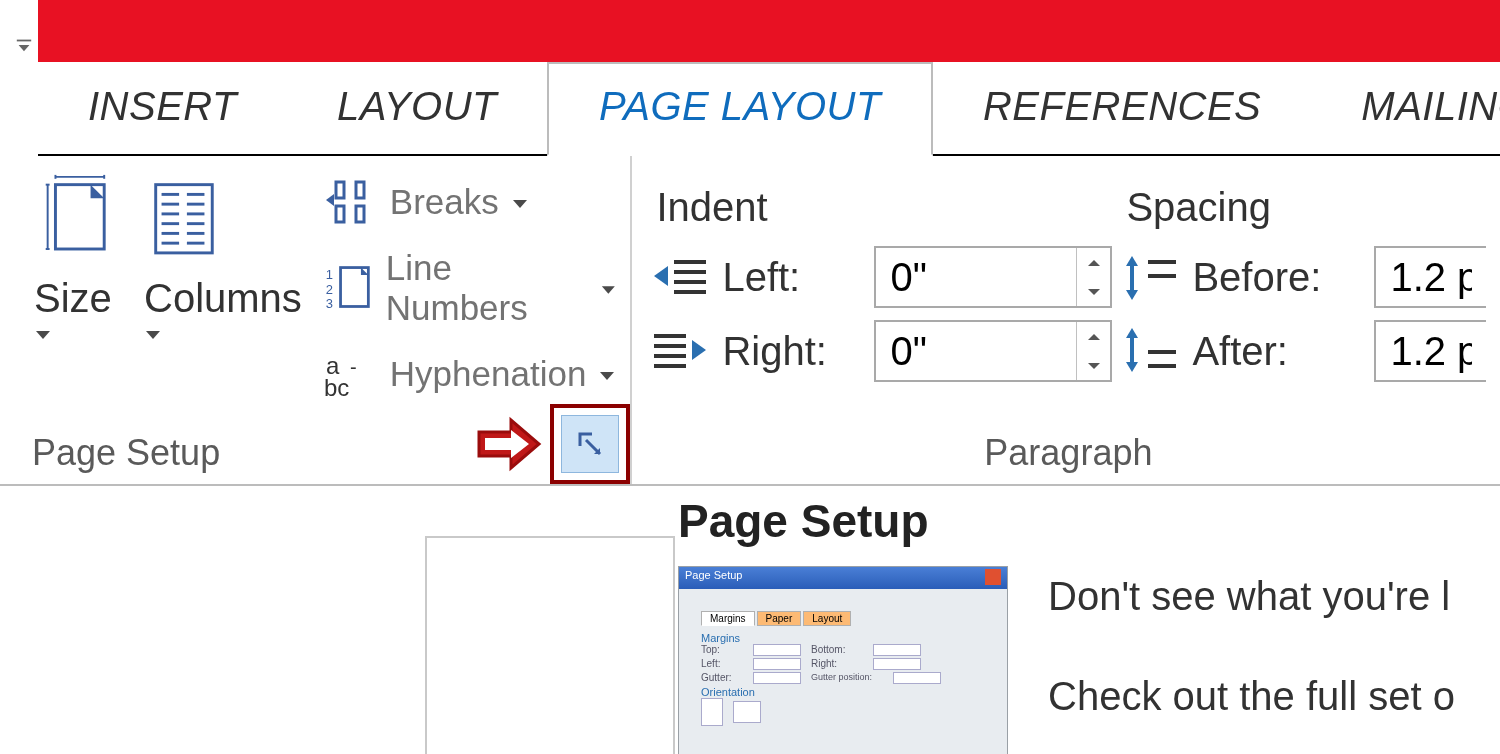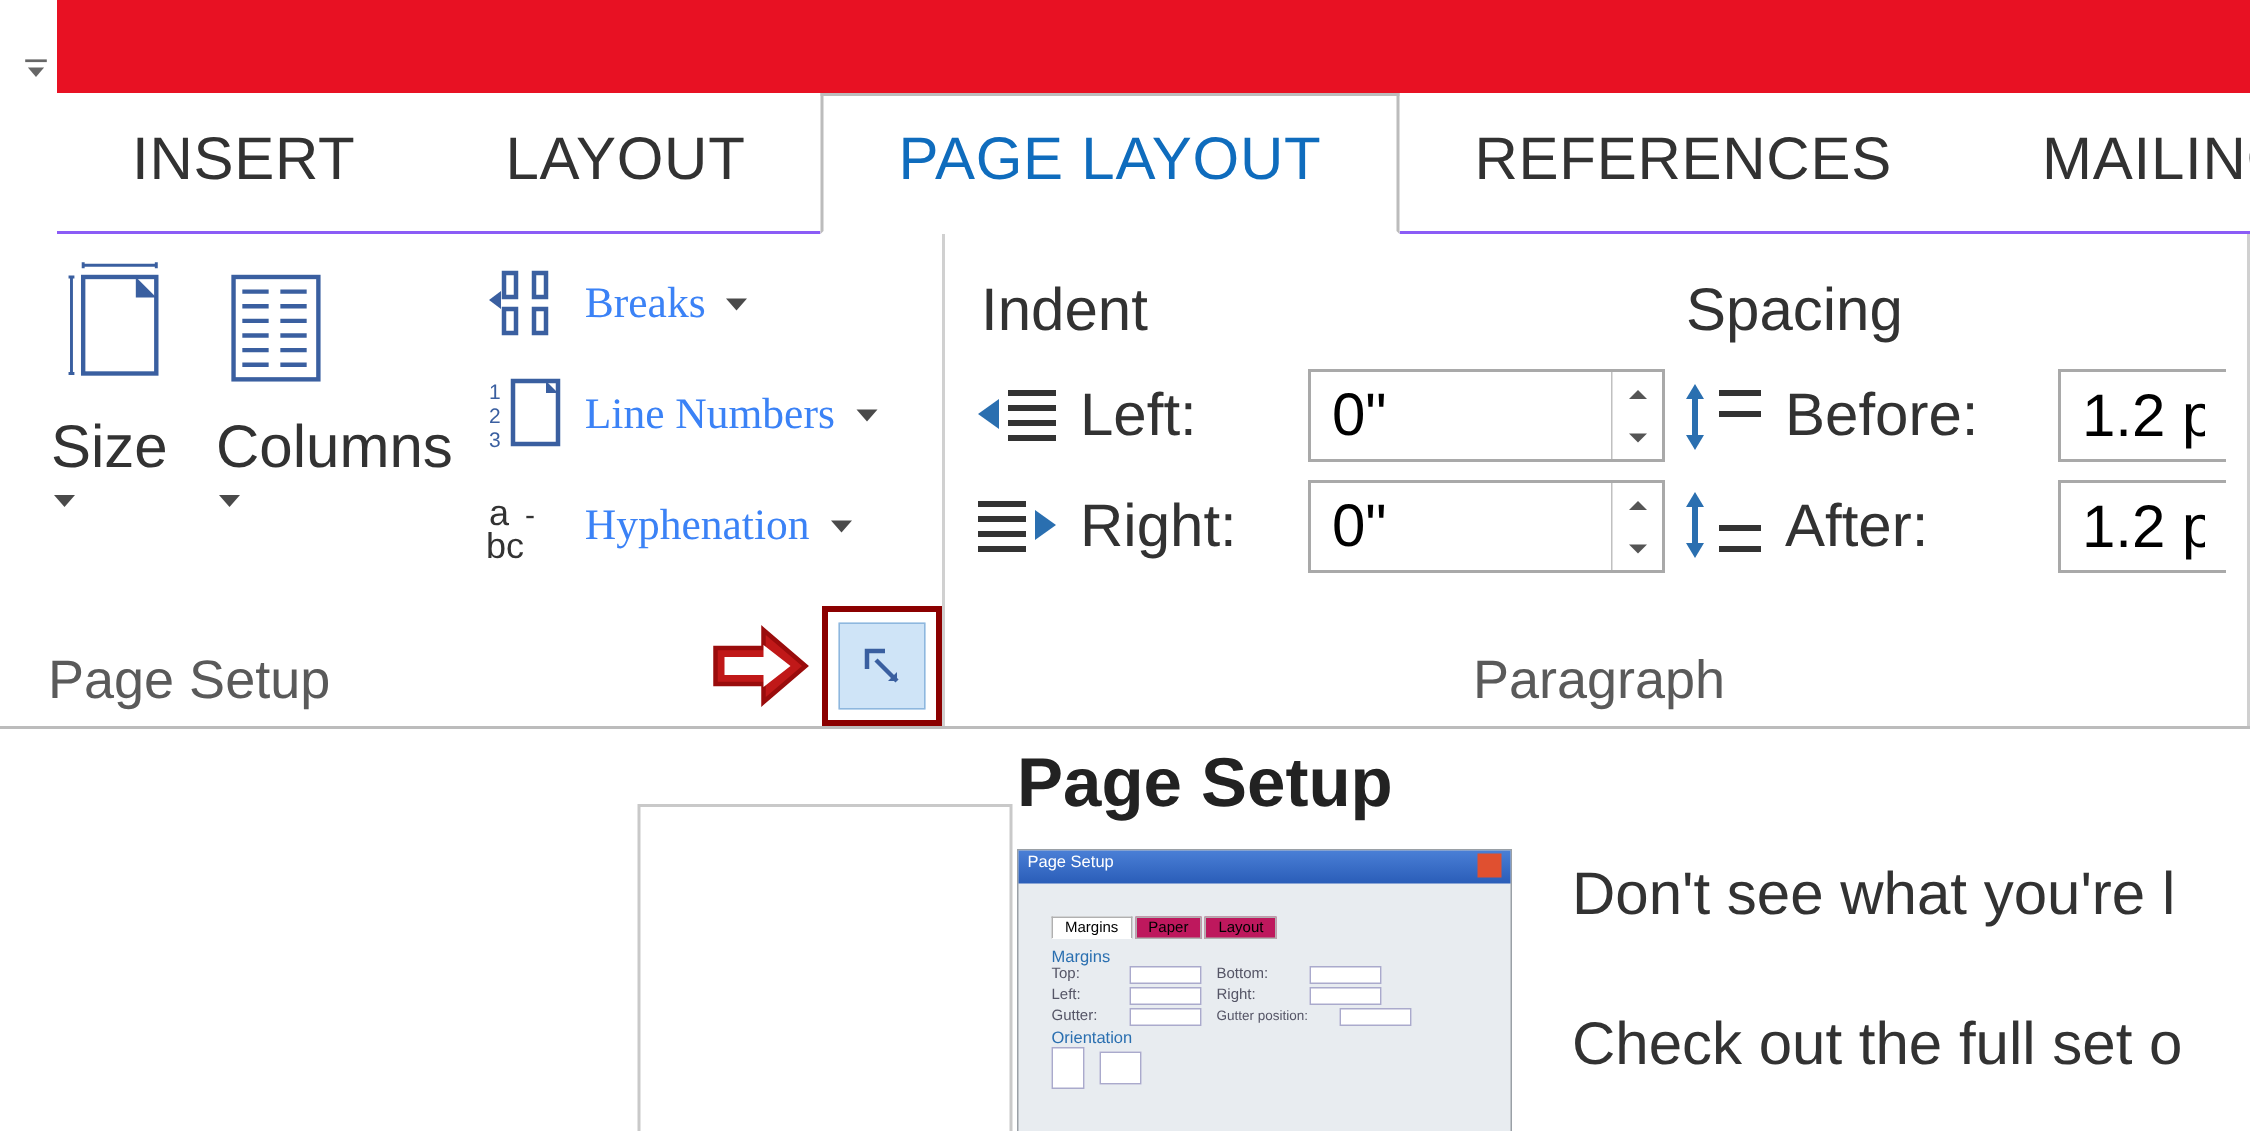--- a/index.html
+++ b/index.html
@@ -15,23 +15,24 @@
     position: absolute;
     left: -23px; top: 36px;
     width: 18px; height: 18px;
     color: #555;
   }
   .qa-dropdown svg { width: 100%; height: 100%; }
 
   .tabstrip {
     display: flex;
     height: 94px;
-    border-bottom: 2px solid #8b5cf6;
+    border-bottom: 2px solid #000000;
     margin-left: 38px;
     align-items: stretch;
+    font-style: italic;
   }
   .tab {
     padding: 22px 50px 0 50px;
     font-size: 40px;
     color: #323232;
     letter-spacing: 0.5px;
     cursor: default;
     white-space: nowrap;
   }
   .tab.active {
@@ -80,21 +81,21 @@
 
   .dd { width: 18px; height: 12px; }
   .dd svg { width:100%; height:100%; }
 
   .stacked {
     display: flex; flex-direction: column; gap: 18px;
     padding-top: 4px;
   }
   .smallrow { display: flex; align-items: center; gap: 12px; }
   .smallrow .ic { width: 56px; height: 56px; display:flex; align-items:center; justify-content:center; }
-  .smallrow .lbl { font-size: 29px; color: #3b82f6; font-family: Liberation Serif, serif; }
+  .smallrow .lbl { font-size: 35px; color: #737373; }
 
   .launcher-wrap {
     position: absolute;
     right: 0; bottom: 0;
     width: 80px; height: 80px;
     border: 4px solid #8b0000;
     display:flex; align-items:center; justify-content:center;
   }
   .launcher {
     width: 58px; height: 58px;
@@ -155,21 +156,21 @@
   .tt-thumb {
     width: 330px; height: 190px;
     border: 1px solid #9aa0a6;
     background: #e8ecf0;
     position: relative;
   }
   .tt-thumb .tbar { height: 22px; background: linear-gradient(#4a7fd6,#2a5db8); color:#fff; font-size:12px; padding:2px 6px; display:flex; justify-content:space-between;}
   .tt-thumb .tbar .xbox { width:16px; height:16px; background:#e05030; }
   .tt-thumb .tbody { padding: 22px; }
   .tt-thumb .tabs { display:flex; gap:2px; }
-  .tt-thumb .tabs span { font-size:10px; border:1px solid #b0b0b0; padding:1px 8px; background:#be185d;}
+  .tt-thumb .tabs span { font-size:10px; border:1px solid #b0b0b0; padding:1px 8px; background:#fdba74;}
   .tt-thumb .tabs span.sel { background:#fff; border-bottom-color:#fff;}
   .tt-thumb .fields { margin-top:6px; font-size:10px; color:#556;}
   .tt-thumb .fields .r { display:flex; gap:10px; margin-bottom:2px;}
   .tt-thumb .fields .r span { display:inline-block;}
   .tt-thumb .fields .inp { border:1px solid #aac; width:48px; height:12px; background:#fff; display:inline-block; }
   .tt-text { font-size: 40px; color:#323232; line-height: 1.5; }
   .tt-text p { margin-bottom: 40px; }
   .muted { color:#2a6fb0; font-size:11px; }
 </style>
 </head>

